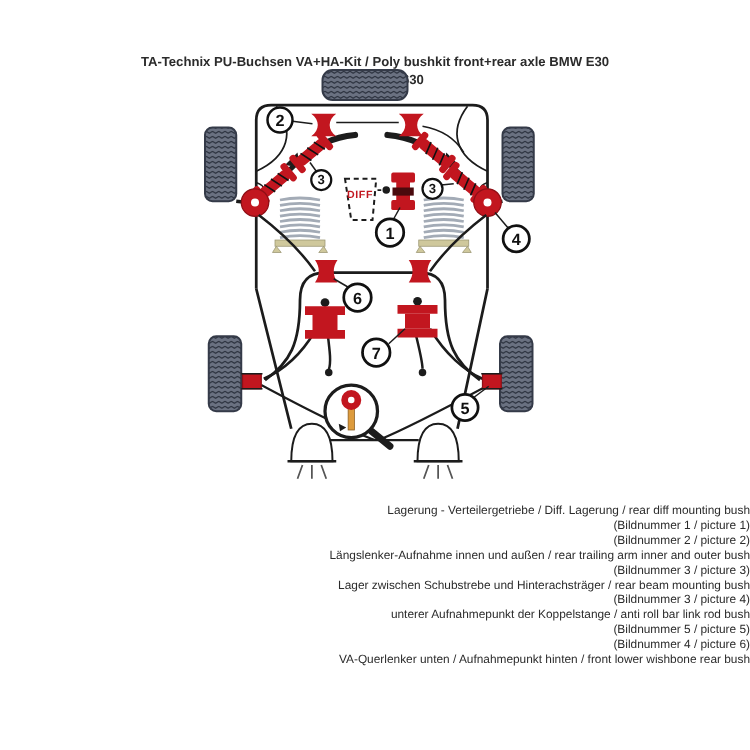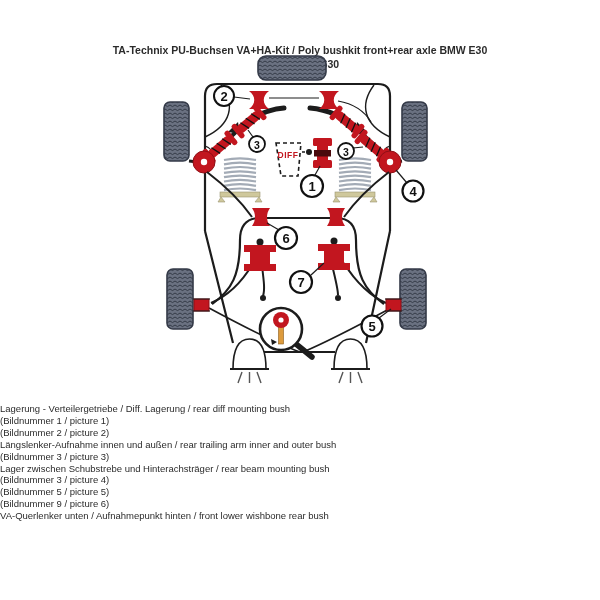--- a/index.html
+++ b/index.html
@@ -1,21 +1,21 @@
 <!DOCTYPE html>
 <html style="--bush-red: #c2161f; --bush-dark: #8f0f16; --diff-band: #4a0a0d; --tire-base: #6a7181; --tire-tread: #2d3340; --spring-coil: #a3abb6; --spring-base: #cfc89c; --key-stem: #dd9b3d; --outline: #1c1c1c; --text: #2b2b2b;"><head>
 <meta charset="utf-8">
 <style>
   html,body{margin:0;padding:0;background:#fff;}
   .page{position:relative;width:600px;height:600px;background:#fff;overflow:hidden;
         font-family:"Liberation Sans", sans-serif;color:var(--text,#2b2b2b);}
   .title-block{position:absolute;top:20px;left:0;width:600px;text-align:center;
         font-weight:bold;font-size:10.5px;line-height:1.3;color:var(--text,#2b2b2b);margin-top:24px;}
   .diagram-svg{position:absolute;left:140px;top:45px;width:320px;height:350px;}
-  .legend{position:absolute;top:403px;left:0;width:600px;text-align:left;
+  .legend{position:absolute;top:403px;left:0;width:600px;text-align:right;
         font-size:9.5px;line-height:11.9px;color:var(--text,#2b2b2b);}
   .legend .cap{font-weight:normal;}
   .callout-num{font-weight:bold;font-size:13px;fill:#111;}
   .callout-num.small{font-size:10.5px;}
   .diff-text{font-weight:bold;font-size:8.5px;letter-spacing:.5px;fill:var(--bush-red,#c2161f);}
 </style>
 </head>
 <body>
 
 <div class="page">
@@ -234,23 +234,24 @@
     </div>
     <div>
       <div>Längslenker-Aufnahme innen und außen / rear trailing arm inner and outer bush</div>
       <div class="cap">(Bildnummer 3 / picture 3)</div>
     </div>
     <div>
       <div>Lager zwischen Schubstrebe und Hinterachsträger / rear beam mounting bush</div>
       <div class="cap">(Bildnummer 3 / picture 4)</div>
     </div>
     <div>
+      <div>unterer Aufnahmepunkt der Koppelstange / anti roll bar link rod bush</div>
       <div class="cap">(Bildnummer 5 / picture 5)</div>
     </div>
     <div>
-      <div class="cap">(Bildnummer 9 / picture 6)</div>
+      <div class="cap">(Bildnummer 4 / picture 6)</div>
     </div>
     <div>
       <div>VA-Querlenker unten / Aufnahmepunkt hinten / front lower wishbone rear bush</div>
     </div>
   </div>
 
 </div>
 
 </body></html>

